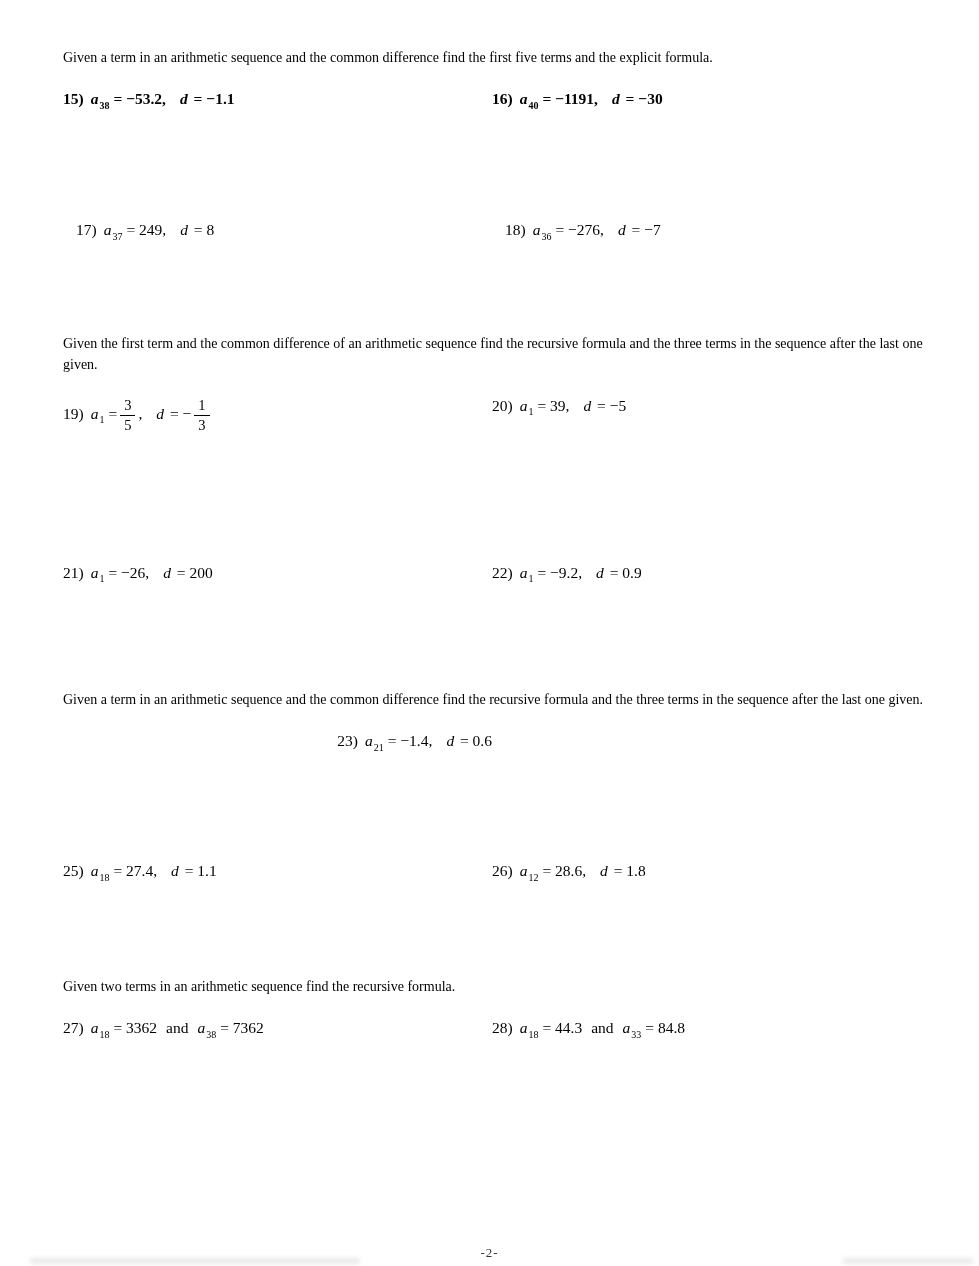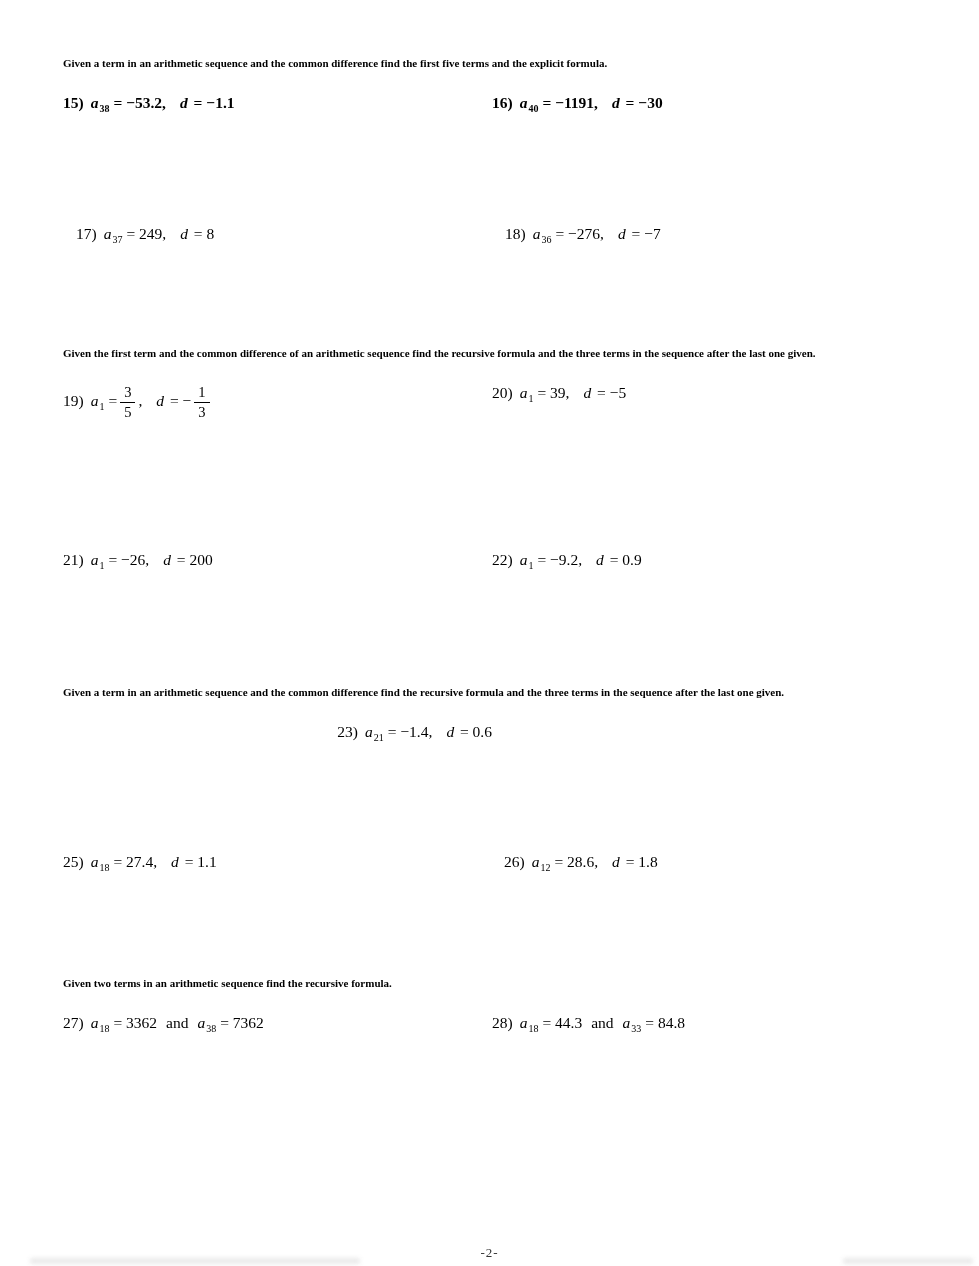--- a/index.html
+++ b/index.html
@@ -8,37 +8,37 @@
     position: relative;
     width: 979px;
     height: 1266px;
     background: #ffffff;
     font-family: "Liberation Serif", serif;
     color: #000000;
     padding: 48px 55px 0 63px;
     overflow: hidden;
   }
   .heading {
-    font-weight: bold;
-    font-size: 11px;
+    font-weight: normal;
+    font-size: 14px;
     line-height: 1.45;
-    margin: 8px 0 22px 0;
+    margin: 0 0 22px 0;
     max-width: 865px;
   }
   .row {
     display: grid;
     grid-template-columns: 429px 1fr;
     align-items: start;
   }
   .row.h131 { min-height: 131px; font-weight: bold; }
   .row.h113 { min-height: 113px; margin-left: 13px; }
   .row.h167 { min-height: 167px; }
   .row.h126 { min-height: 126px; }
   .row.h130 { min-height: 130px; text-align: right; }
-  .row.h115 { min-height: 115px; gap: 12px; }
+  .row.h115 { min-height: 115px; }
   .problem {
     font-size: 15.5px;
     white-space: nowrap;
   }
   .pnum { margin-right: 7px; }
   .var { font-style: italic; }
   .dvar { margin-left: 14px; }
   .idx {
     font-size: 10px;
     vertical-align: -4.5px;

